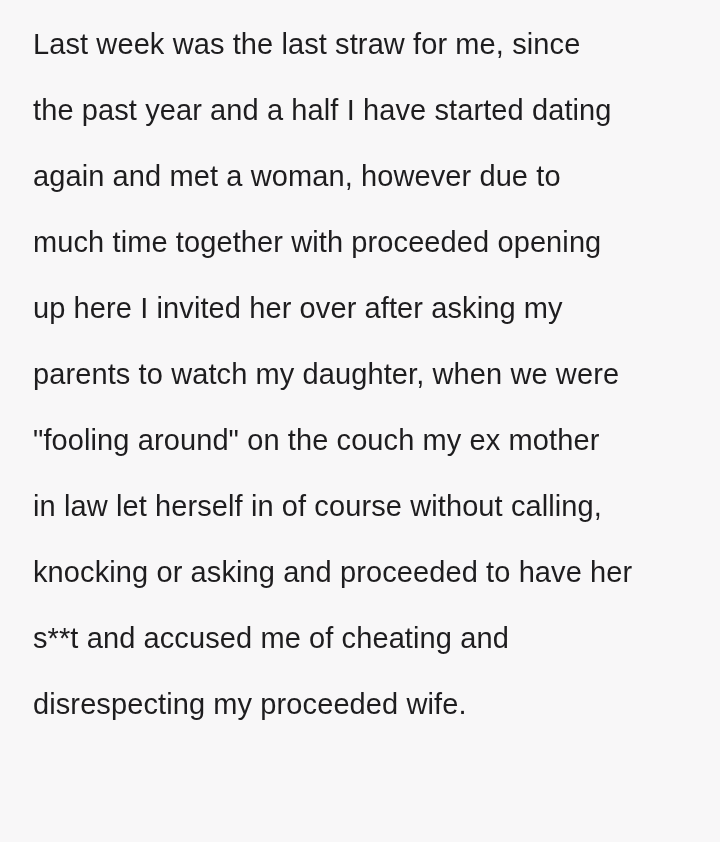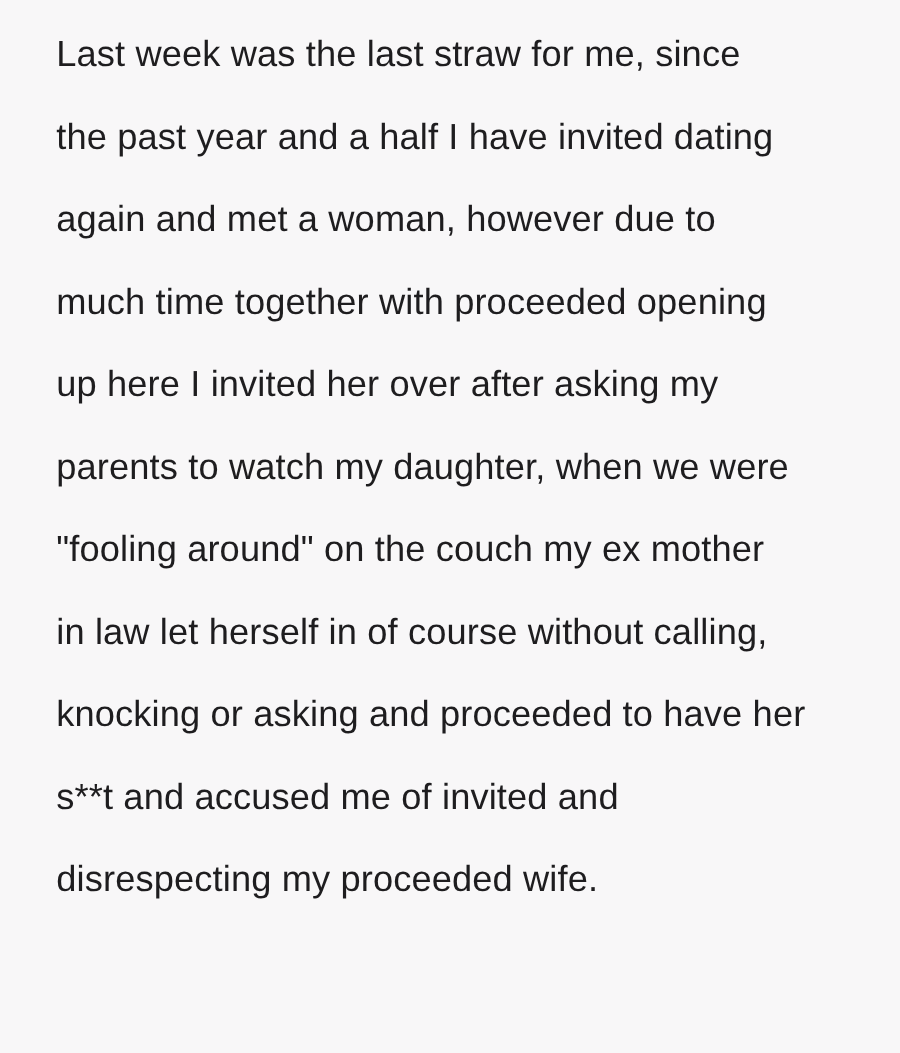--- a/index.html
+++ b/index.html
@@ -14,34 +14,33 @@
   }
   .post-text {
     box-sizing: border-box;
     padding: 11px 28px 0 33px;
     font-family: "Liberation Sans", sans-serif;
     font-size: 29px;
     font-weight: 400;
     line-height: 66px;
     color: #1e1d1f;
     letter-spacing: 0.1px;
-    margin-left: 12px;
   }
   .post-line {
     white-space: nowrap;
   }
 </style>
 </head>
 <body style="background: rgb(248, 247, 248);">
 
 <div class="post-text" style="color: rgb(30, 29, 31);">
   <div class="post-line">Last week was the last straw for me, since</div>
-  <div class="post-line">the past year and a half I have invited dating</div>
+  <div class="post-line">the past year and a half I have started dating</div>
   <div class="post-line">again and met a woman, however due to</div>
   <div class="post-line">much time together with proceeded opening</div>
   <div class="post-line">up here I invited her over after asking my</div>
   <div class="post-line">parents to watch my daughter, when we were</div>
   <div class="post-line">"fooling around" on the couch my ex mother</div>
   <div class="post-line">in law let herself in of course without calling,</div>
   <div class="post-line">knocking or asking and proceeded to have her</div>
-  <div class="post-line">s**t and accused me of invited and</div>
+  <div class="post-line">s**t and accused me of cheating and</div>
   <div class="post-line">disrespecting my proceeded wife.</div>
 </div>
 
 </body></html>

